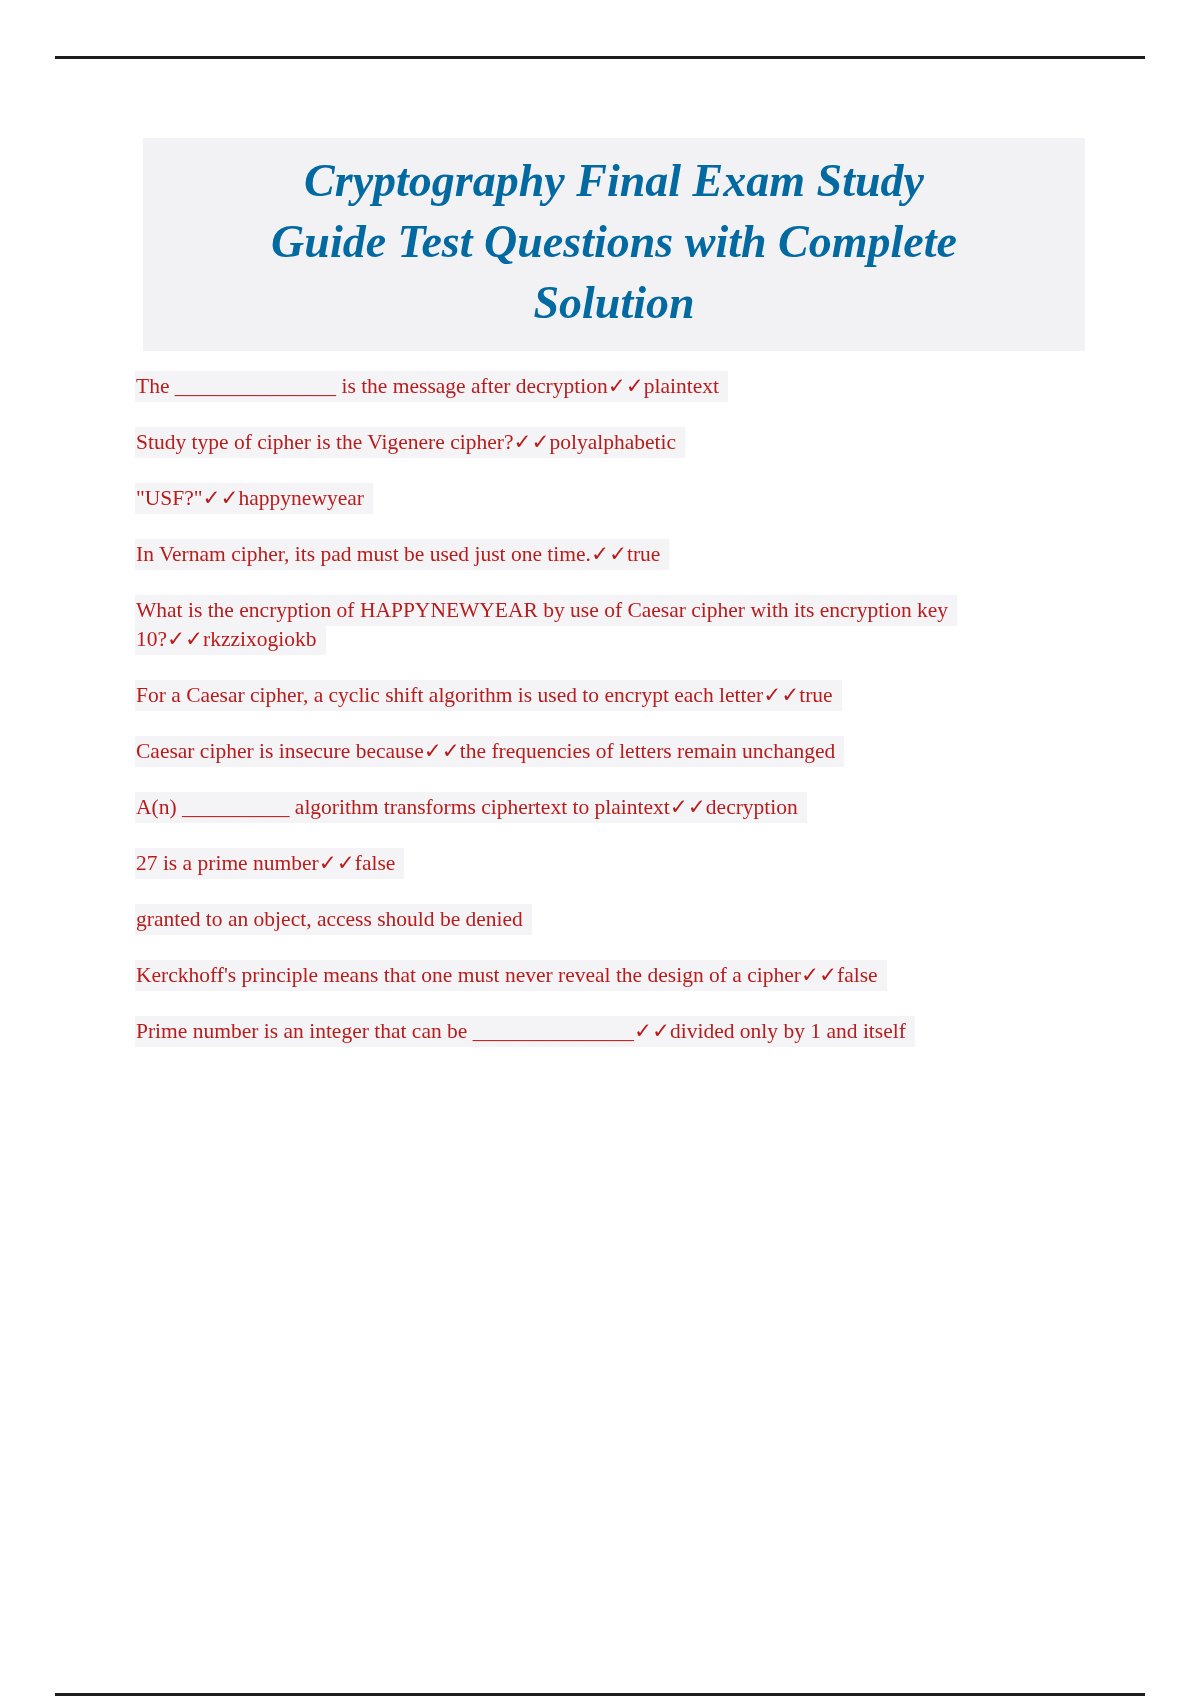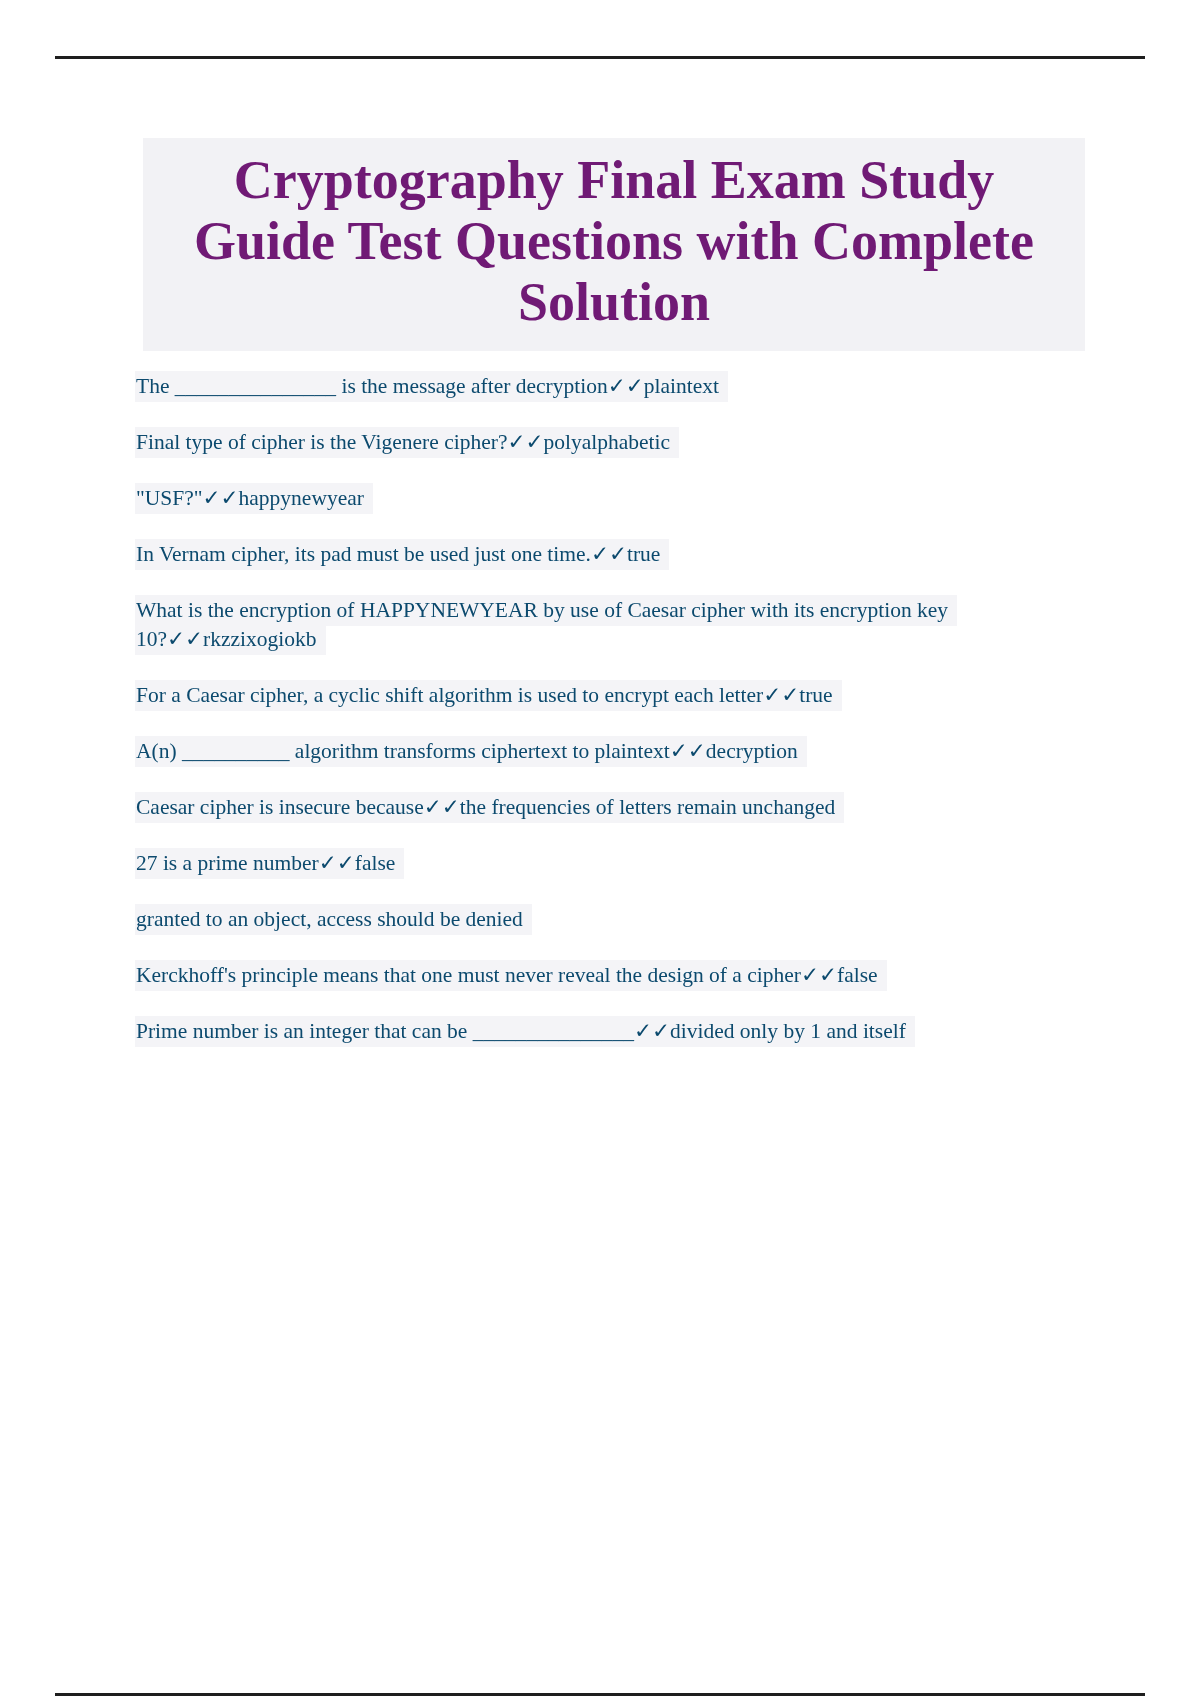--- a/index.html
+++ b/index.html
@@ -19,32 +19,33 @@
   .title-block {
     position: absolute; top: 138px; left: 143px; width: 942px;
     background: #f2f2f5;
     box-sizing: border-box;
     padding: 12px 12px 18px 12px;
     text-align: center;
   }
   .title-line {
     display: block;
     font-weight: bold;
-    font-size: 54px;
+    font-size: 46px;
     line-height: 61px;
-    color: #701a75;
+    color: #0369a1;
+    font-style: italic;
   }
   .qa-list {
     position: absolute; top: 372px; left: 135px; width: 1010px;
   }
   .qa { margin: 0 0 27px 0; }
   .qa-line {
     font-size: 21.5px;
     line-height: 29px;
-    color: #0c4a6e;
+    color: #b91c1c;
   }
   .hl {
     background: #f4f4f7;
     padding: 3px 9px 4px 1px;
     white-space: nowrap;
   }
 </style>
 </head>
 <body>
 
@@ -56,21 +57,21 @@
   <span class="title-line">Solution</span>
 </div>
 
 <div class="qa-list">
 
   <div class="qa">
     <div class="qa-line"><span class="hl">The _______________ is the message after decryption✓✓plaintext</span></div>
   </div>
 
   <div class="qa">
-    <div class="qa-line"><span class="hl">Final type of cipher is the Vigenere cipher?✓✓polyalphabetic</span></div>
+    <div class="qa-line"><span class="hl">Study type of cipher is the Vigenere cipher?✓✓polyalphabetic</span></div>
   </div>
 
   <div class="qa">
     <div class="qa-line"><span class="hl">"USF?"✓✓happynewyear</span></div>
   </div>
 
   <div class="qa">
     <div class="qa-line"><span class="hl">In Vernam cipher, its pad must be used just one time.✓✓true</span></div>
   </div>
 
@@ -78,25 +79,25 @@
     <div class="qa-line"><span class="hl">What is the encryption of HAPPYNEWYEAR by use of Caesar cipher with its encryption key</span></div>
     <div class="qa-line"><span class="hl">10?✓✓rkzzixogiokb</span></div>
   </div>
 
 
   <div class="qa">
     <div class="qa-line"><span class="hl">For a Caesar cipher, a cyclic shift algorithm is used to encrypt each letter✓✓true</span></div>
   </div>
 
   <div class="qa">
-    <div class="qa-line"><span class="hl">A(n) __________ algorithm transforms ciphertext to plaintext✓✓decryption</span></div>
+    <div class="qa-line"><span class="hl">Caesar cipher is insecure because✓✓the frequencies of letters remain unchanged</span></div>
   </div>
 
   <div class="qa">
-    <div class="qa-line"><span class="hl">Caesar cipher is insecure because✓✓the frequencies of letters remain unchanged</span></div>
+    <div class="qa-line"><span class="hl">A(n) __________ algorithm transforms ciphertext to plaintext✓✓decryption</span></div>
   </div>
 
 
   <div class="qa">
     <div class="qa-line"><span class="hl">27 is a prime number✓✓false</span></div>
   </div>
 
   <div class="qa">
     <div class="qa-line"><span class="hl">granted to an object, access should be denied</span></div>
   </div>

